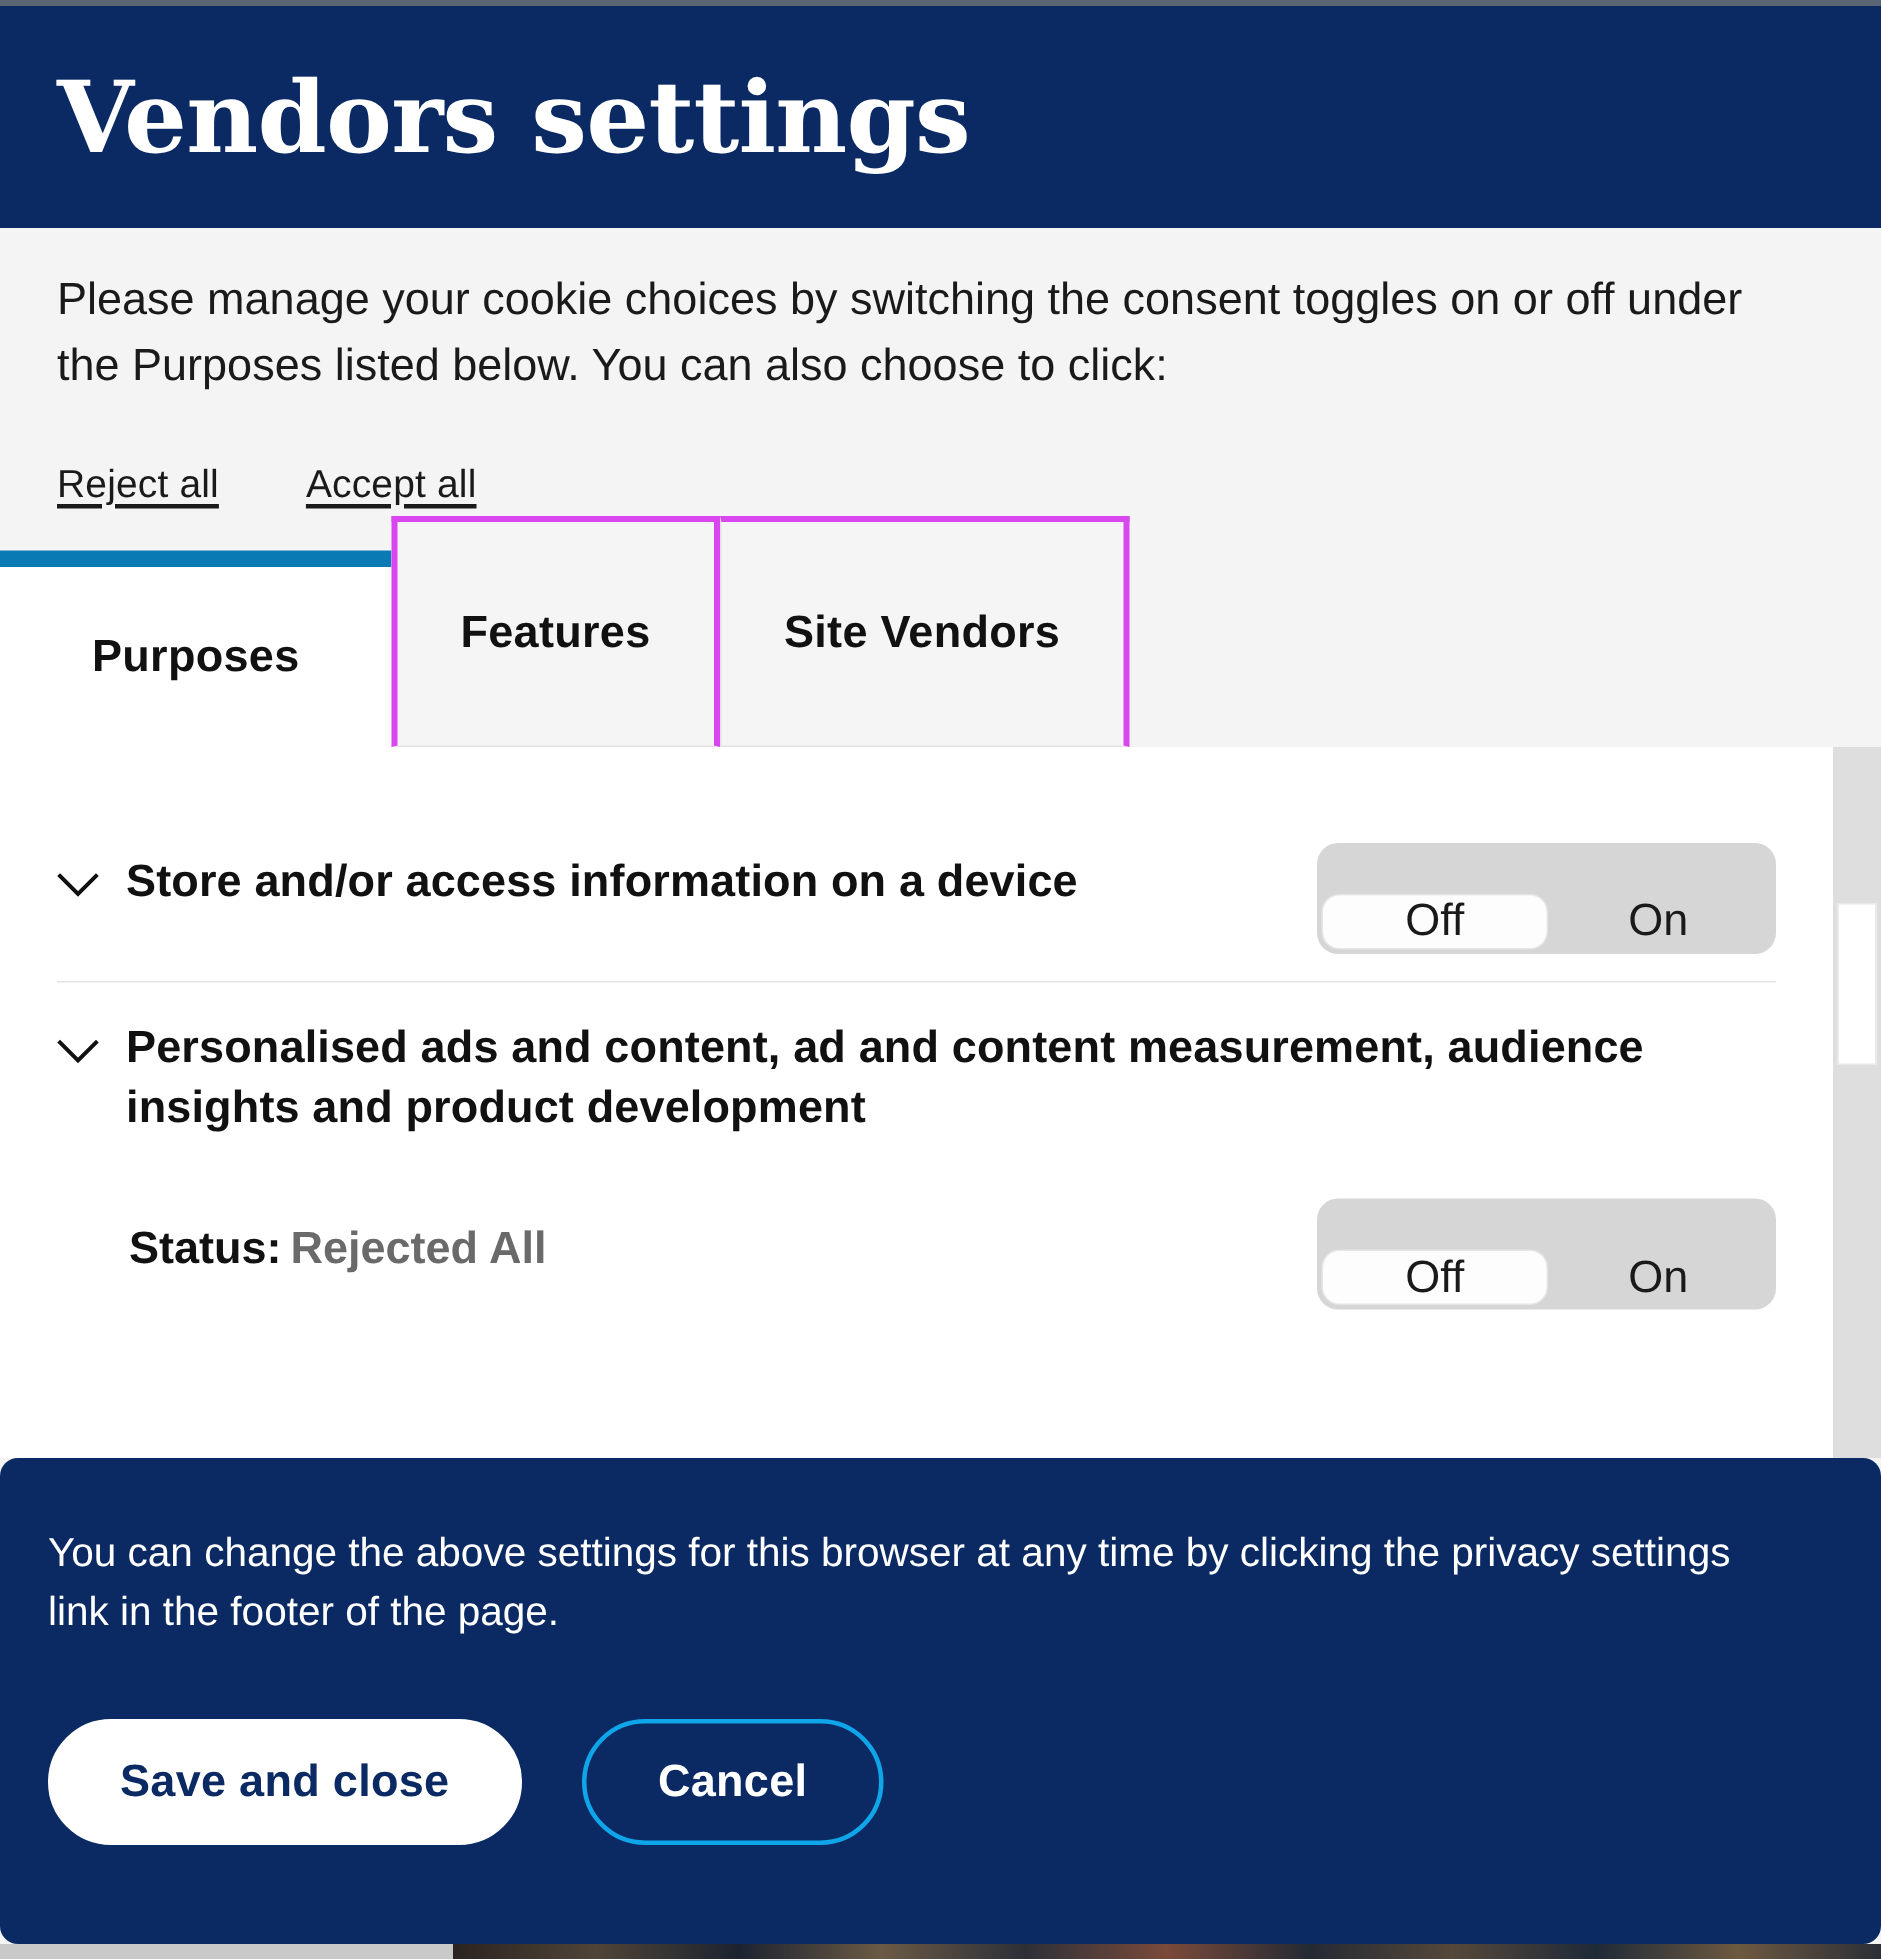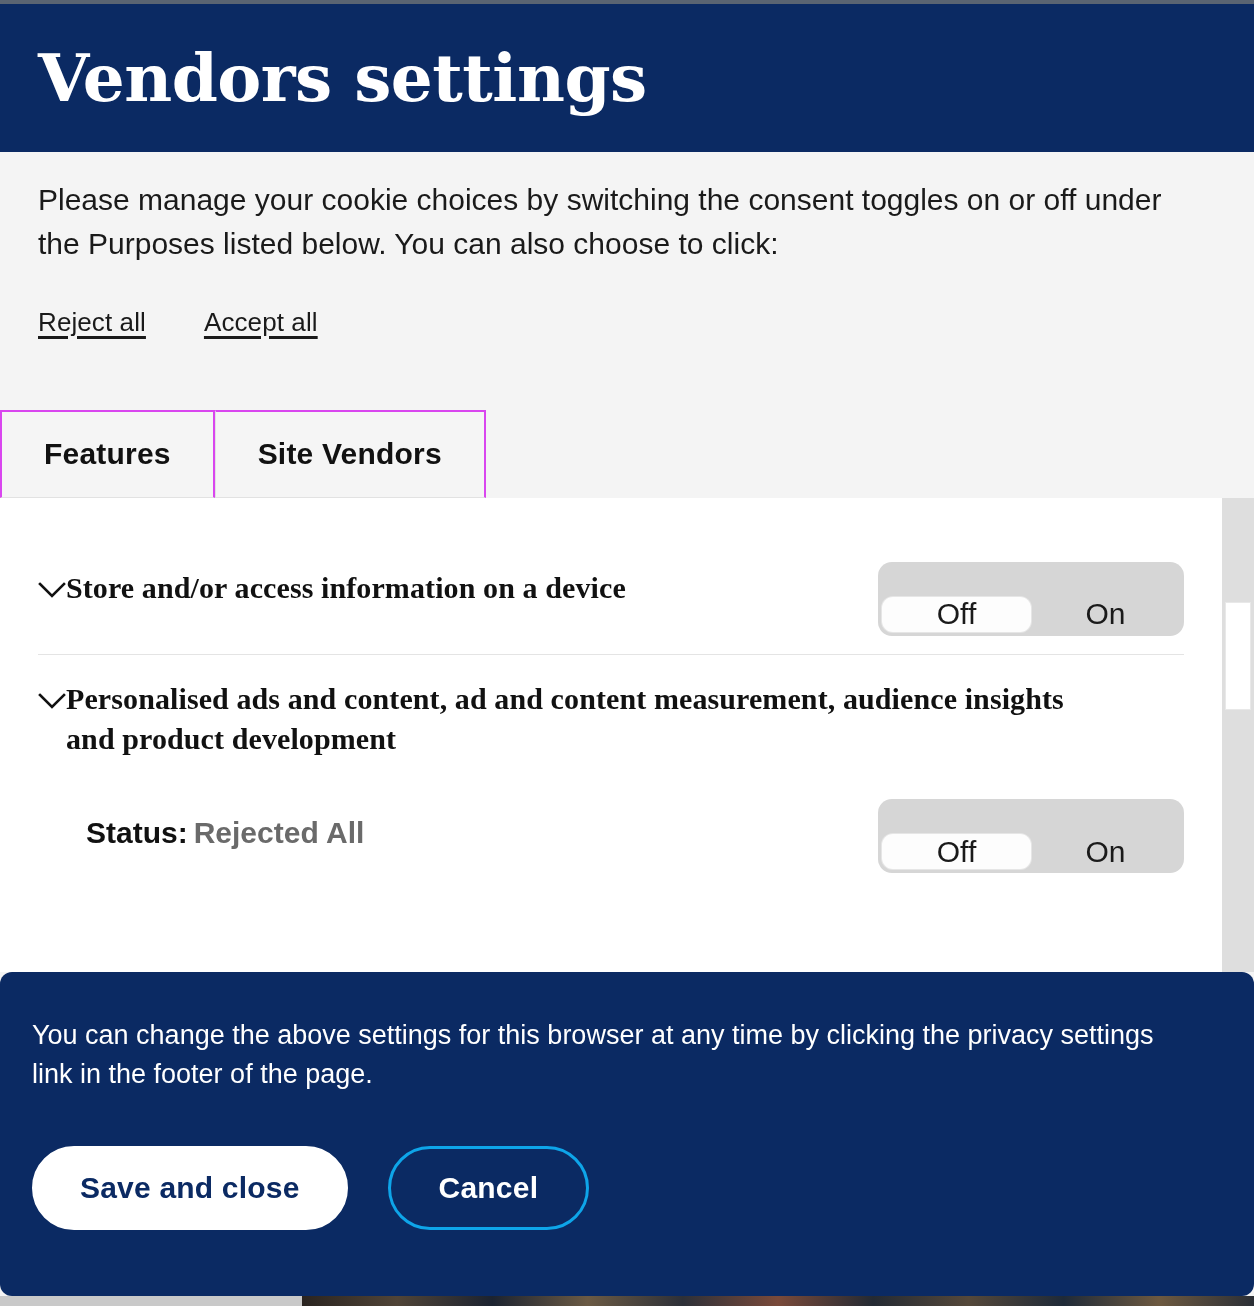--- a/index.html
+++ b/index.html
@@ -119,23 +119,23 @@
     letter-spacing: 0.2px;
   }
   .tab.active {
     width: 261px;
     background: #ffffff;
     border-top: 11px solid #0a7ab5;
     height: 131px;
   }
   .tab.inactive {
     background: #f5f5f5;
-    border: 2px solid #d946ef;
+    border: 4px solid #d946ef;
     border-bottom: 1px solid #e2e2e2;
-    height: 88px;
+    height: 154px;
     padding: 0 42px;
   }
   .tab.inactive + .tab.inactive { border-left: 1px solid #e2e2e2; }
 
   
   .panel-body {
     position: relative;
     background: #ffffff;
     flex: 1 1 auto;
     overflow: hidden;
@@ -159,23 +159,23 @@
   .purpose-row {
     display: flex;
     align-items: flex-start;
     justify-content: space-between;
     gap: 24px;
     padding: 14px 0 18px 0;
   }
   .purpose-label-wrap {
     display: flex;
     align-items: flex-start;
+    gap: 18px;
     flex: 1 1 auto;
     padding-top: 10px;
-    font-family: Liberation Serif, serif;
   }
   .chevron {
     flex: none;
     width: 28px;
     height: 32px;
     display: inline-flex;
     align-items: center;
     justify-content: center;
     cursor: pointer;
     margin-top: 6px;
@@ -339,20 +339,23 @@
 
     <div class="intro-area">
       <div class="intro-text">Please manage your cookie choices by switching the consent toggles on or off under the Purposes listed below. You can also choose to click:</div>
       <div class="quick-actions">
         <span class="quick-link">Reject all</span>
         <span class="quick-link">Accept all</span>
       </div>
     </div>
 
     <div class="tabs-row">
+      <div class="tab active">
+        <span>Purposes</span>
+      </div>
       <div class="tab inactive">
         <span>Features</span>
       </div>
       <div class="tab inactive">
         <span>Site Vendors</span>
       </div>
     </div>
 
     <div class="panel-body">
       <div class="panel-inner">

